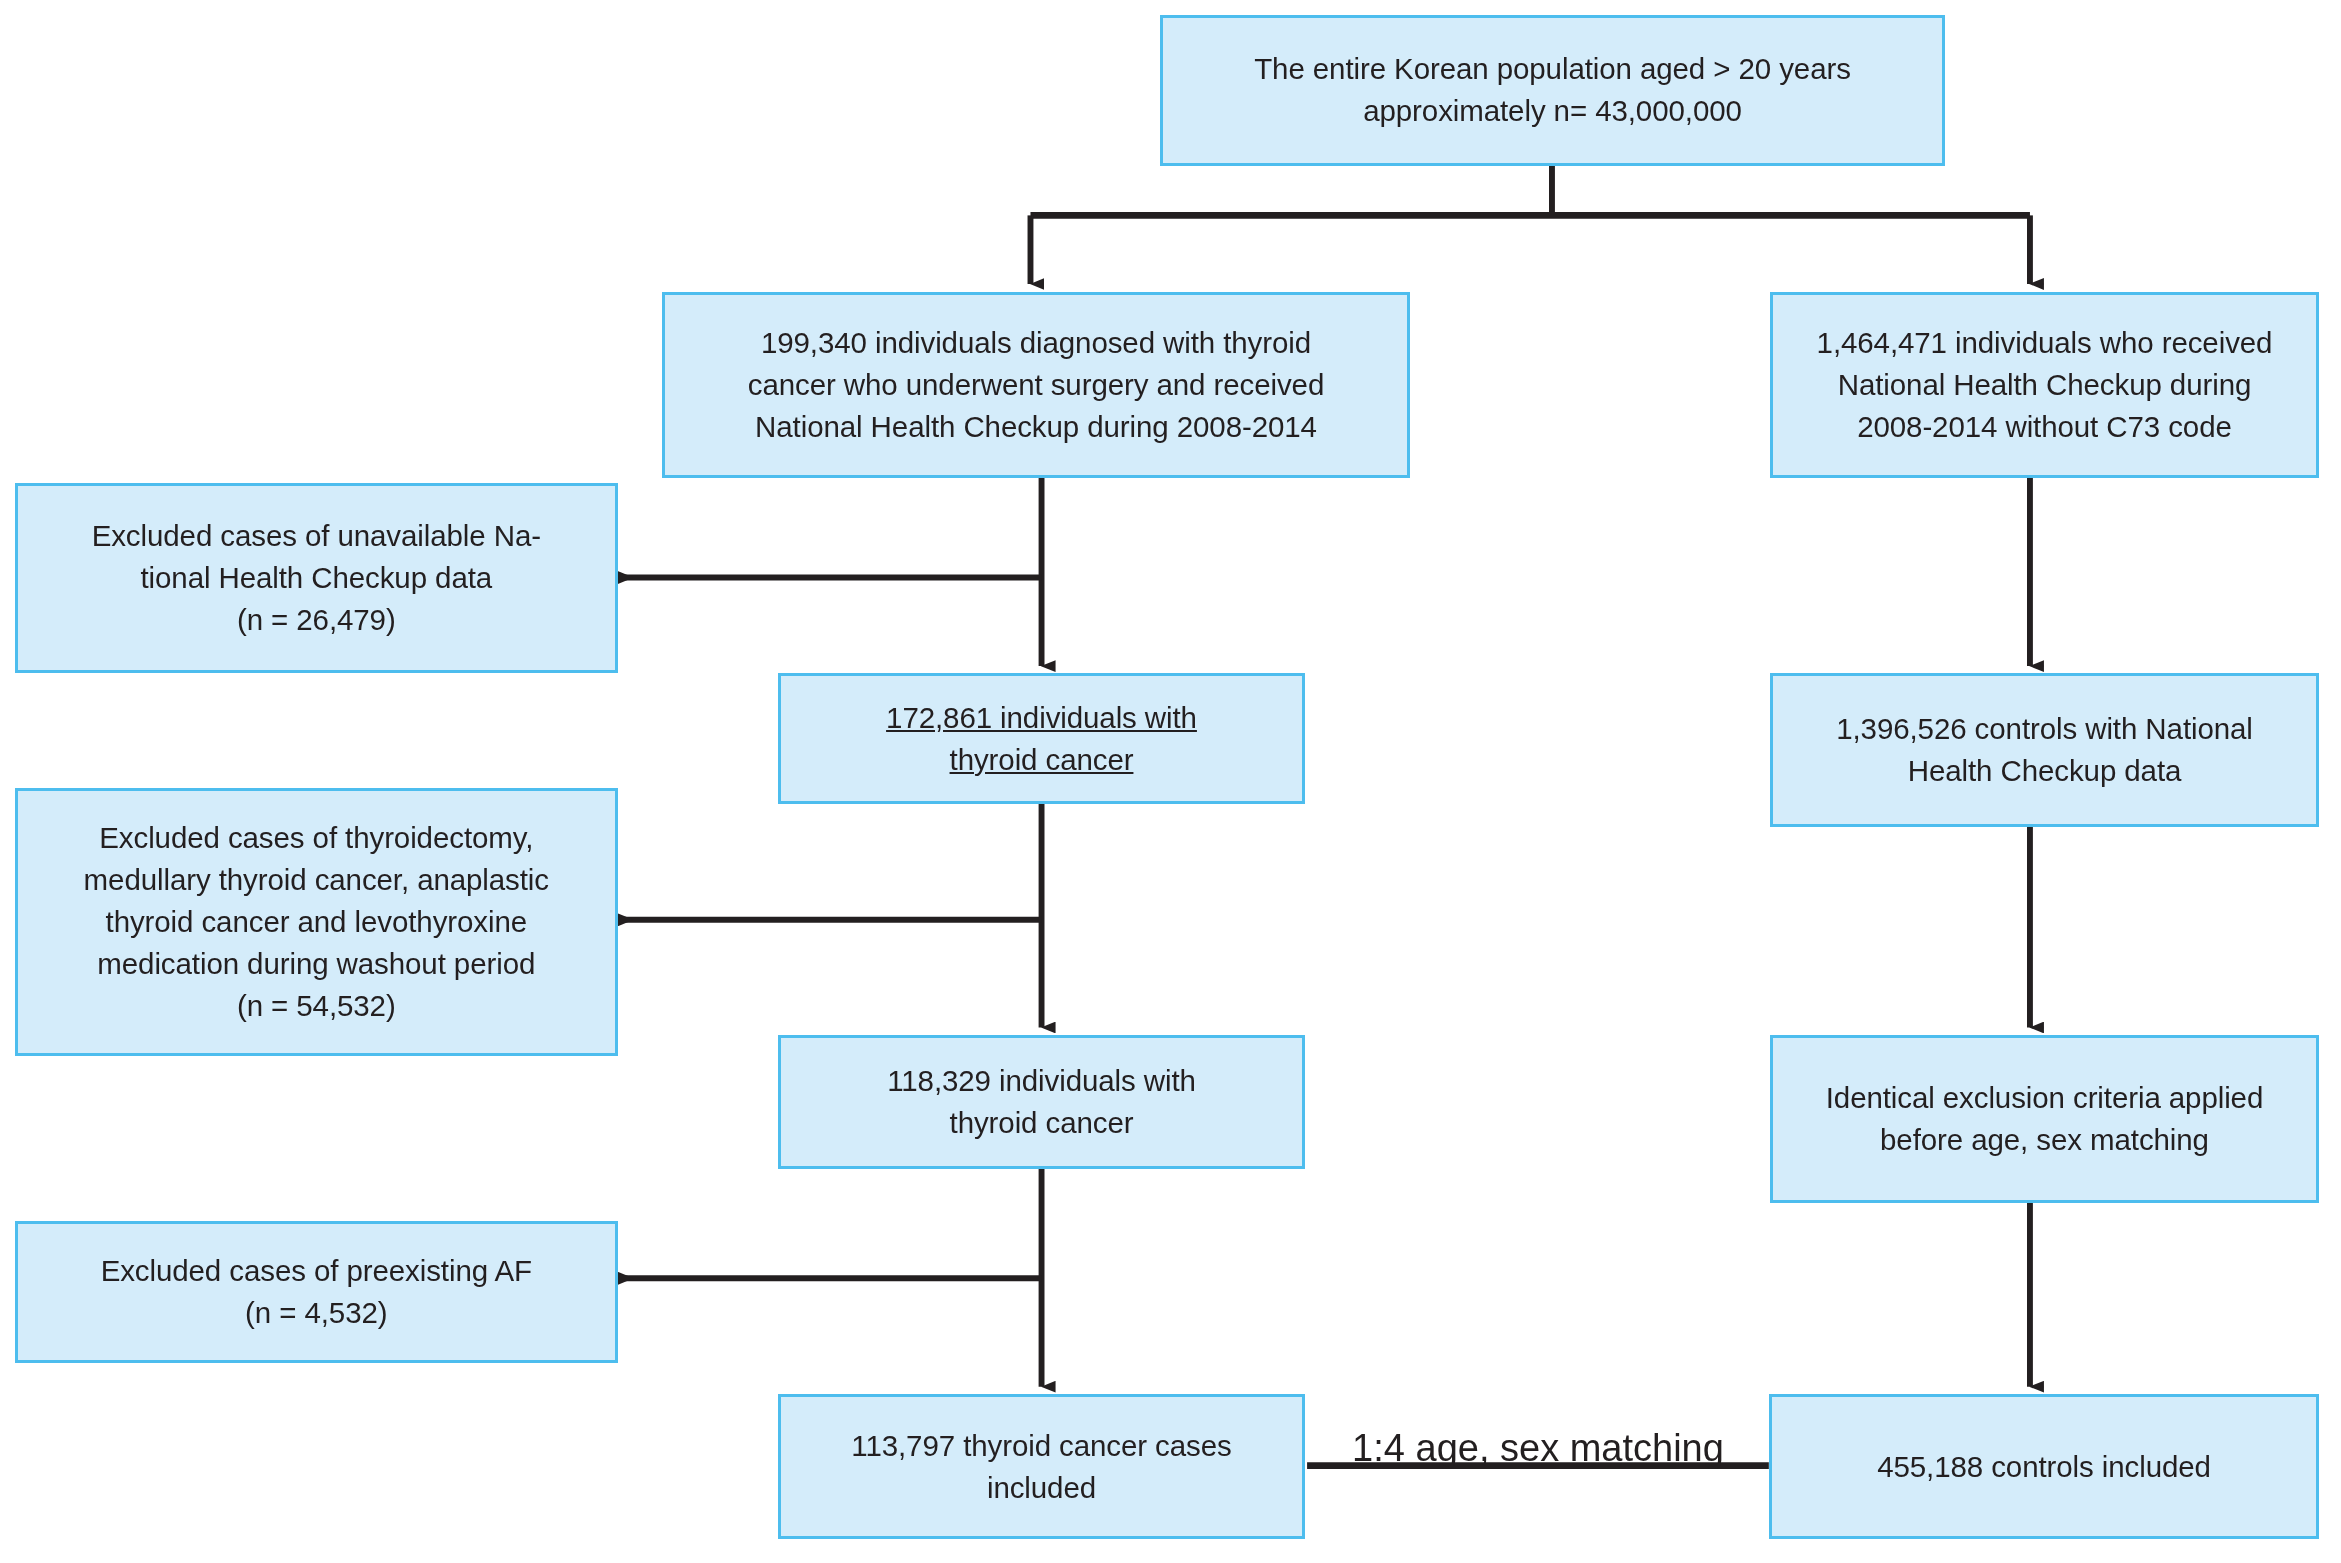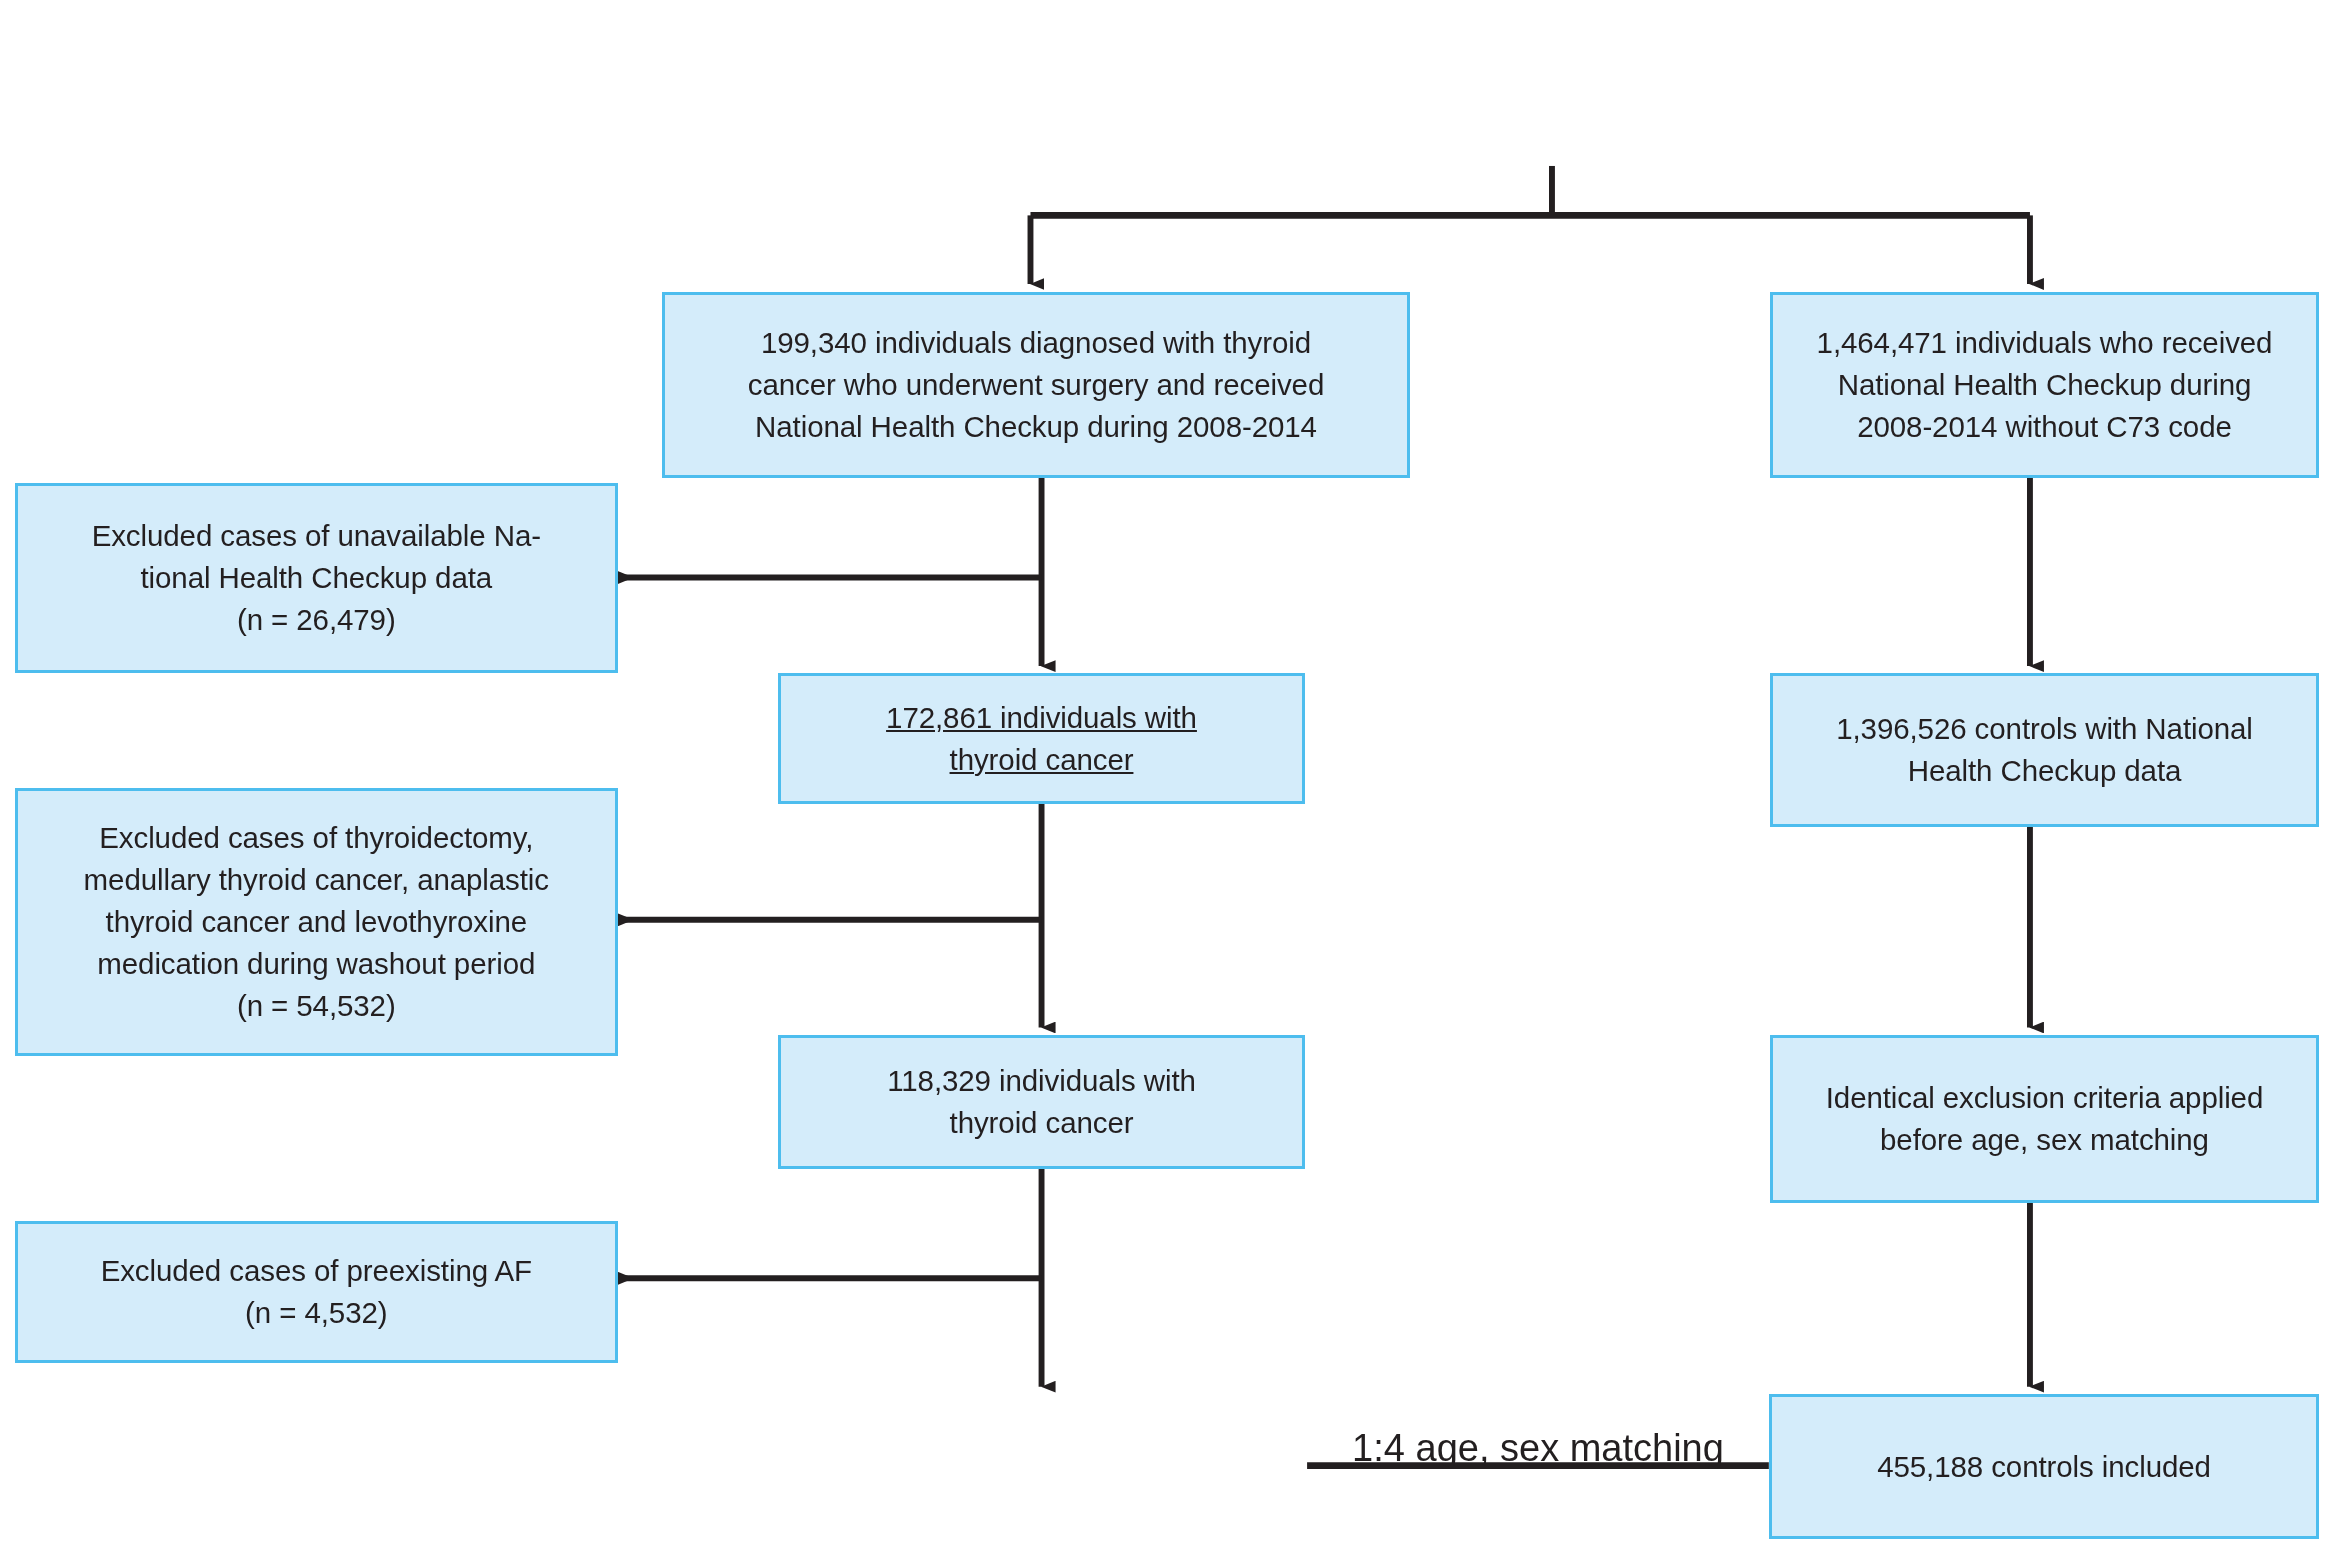--- a/index.html
+++ b/index.html
@@ -82,20 +82,22 @@
     <path d="M1412,1585 L1412,1880" stroke="#231f20" stroke-width="8" fill="none" marker-end="url(#arrowdown)"></path>
     <path d="M1412,1733 L838,1733" stroke="#231f20" stroke-width="8" fill="none" marker-end="url(#arrowleft)"></path>
 
     <path d="M2752,648 L2752,903" stroke="#231f20" stroke-width="8" fill="none" marker-end="url(#arrowdown)"></path>
     <path d="M2752,1090 L2752,1393" stroke="#231f20" stroke-width="8" fill="none" marker-end="url(#arrowdown)"></path>
     <path d="M2752,1585 L2752,1880" stroke="#231f20" stroke-width="8" fill="none" marker-end="url(#arrowdown)"></path>
 
     <path d="M1772,1987 L2398,1987" stroke="#231f20" stroke-width="9" fill="none"></path>
   </svg>
 
+  <div class="box" style="left:1160px; top:14.8px; width:785px; height:151px;">The entire Korean population aged &gt; 20 years
+approximately n= 43,000,000</div>
 
   <div class="box" style="left:662px; top:292px; width:748px; height:186px;">199,340 individuals diagnosed with thyroid
 cancer who underwent surgery and received
 National Health Checkup during 2008-2014</div>
 
   <div class="box" style="left:1770px; top:292px; width:549px; height:186px;">1,464,471 individuals who received
 National Health Checkup during
 2008-2014 without C73 code</div>
 
   <div class="box" style="left:14.8px; top:483px; width:603px; height:190px;">Excluded cases of unavailable Na-
@@ -116,19 +118,21 @@
 
   <div class="box" style="left:778px; top:1035px; width:527px; height:134px;">118,329 individuals with
 thyroid cancer</div>
 
   <div class="box" style="left:1770px; top:1035px; width:549px; height:168px;">Identical exclusion criteria applied
 before age, sex matching</div>
 
   <div class="box" style="left:14.8px; top:1221px; width:603px; height:142px;">Excluded cases of preexisting AF
 (n = 4,532)</div>
 
+  <div class="box" style="left:778px; top:1394px; width:527px; height:145px;">113,797 thyroid cancer cases
+included</div>
 
   <div class="box" style="left:1769px; top:1394px; width:550px; height:145px;">455,188 controls included</div>
 
   <div class="edge-label" style="left:1328px; top:1424px; width:420px;">1:4 age, sex matching</div>
 
 </div>
 
 
 </body></html>

